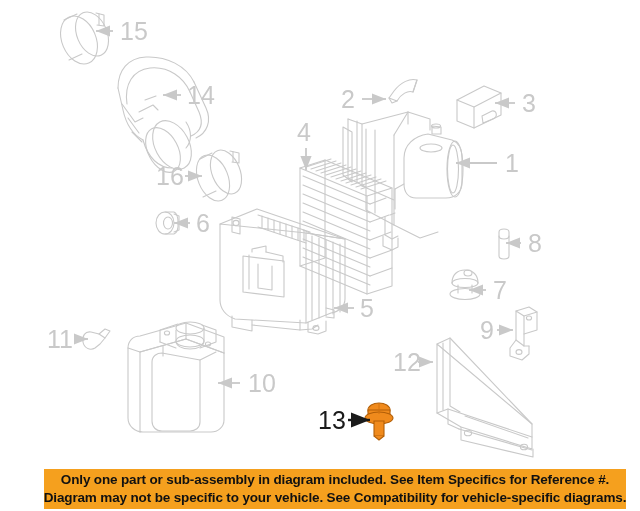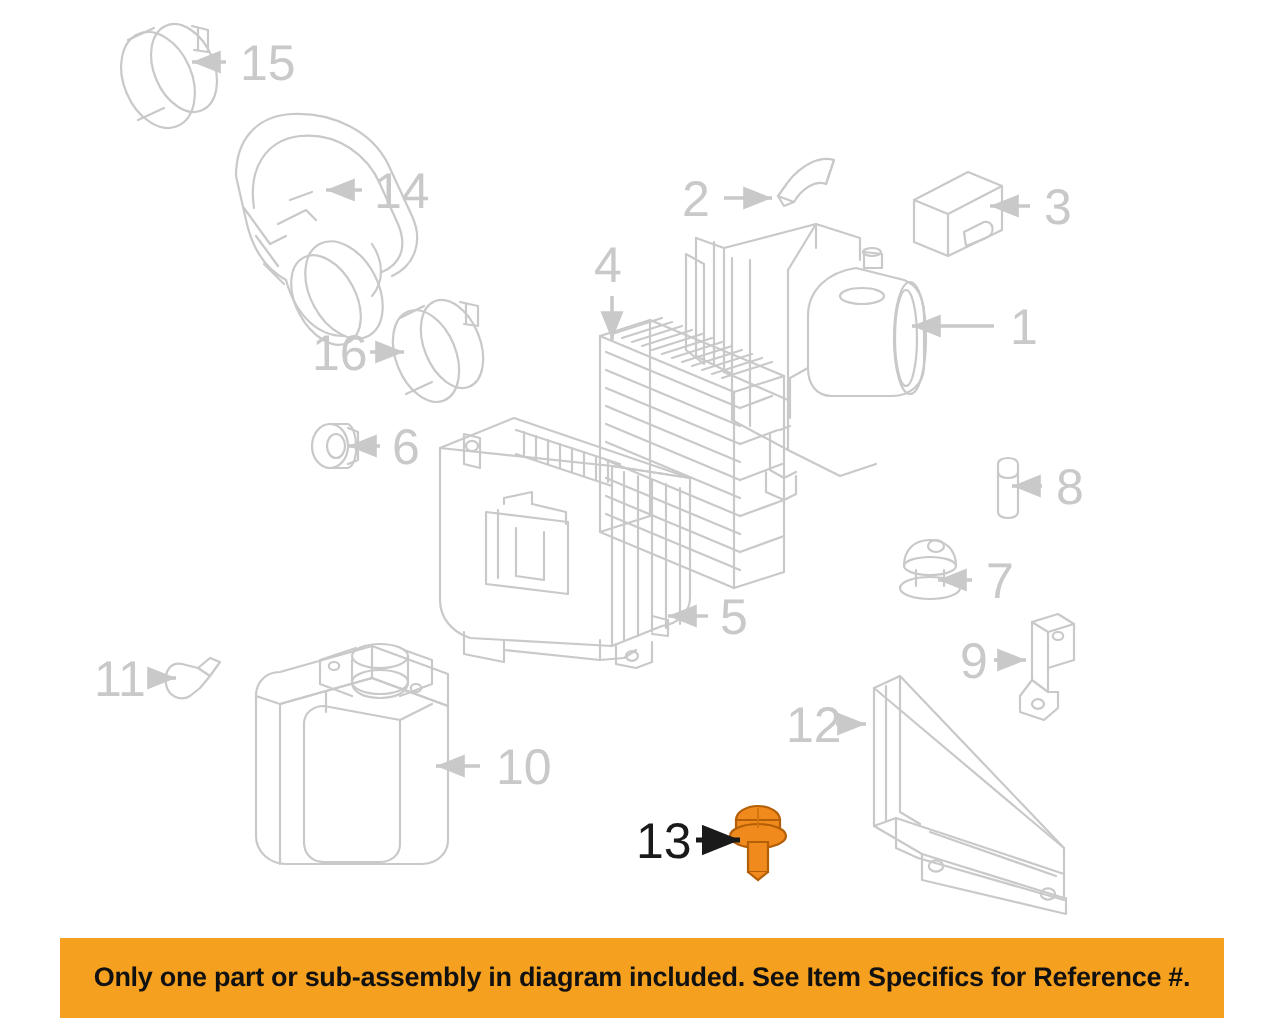--- a/index.html
+++ b/index.html
@@ -5,21 +5,21 @@
   html,body{margin:0;padding:0;background:#ffffff;}
   body{
     width:640px;height:511px;position:relative;overflow:hidden;
     font-family:"Liberation Sans", sans-serif;
   }
   #diagram-canvas{
     position:absolute;left:0;top:0;width:640px;height:511px;
   }
   .banner{
     position:absolute;
-    left:30px; top:469px; width:582px; height:40px;
+    left:44px; top:469px; width:582px; height:40px;
     background:#f5a01e;
     display:flex;flex-direction:column;
     align-items:center;justify-content:center;
     box-sizing:border-box;
   }
   .banner-line{
     color:#111111;
     font-family:"Liberation Sans", sans-serif;
     font-weight:bold;
     font-size:13.5px;
@@ -325,13 +325,14 @@
       <text x="393" y="371" class="lbl">12</text>
       <text x="318" y="429" class="lbl-hl">13</text>
       <text x="187" y="104" class="lbl">14</text>
       <text x="120" y="40" class="lbl">15</text>
       <text x="156" y="185" class="lbl">16</text>
     </g>
 </svg>
 
 <div class="banner">
   <div class="banner-line">Only one part or sub-assembly in diagram included. See Item Specifics for Reference #.</div>
+  <div class="banner-line">Diagram may not be specific to your vehicle. See Compatibility for vehicle-specific diagrams.</div>
 </div>
 
 </body></html>

